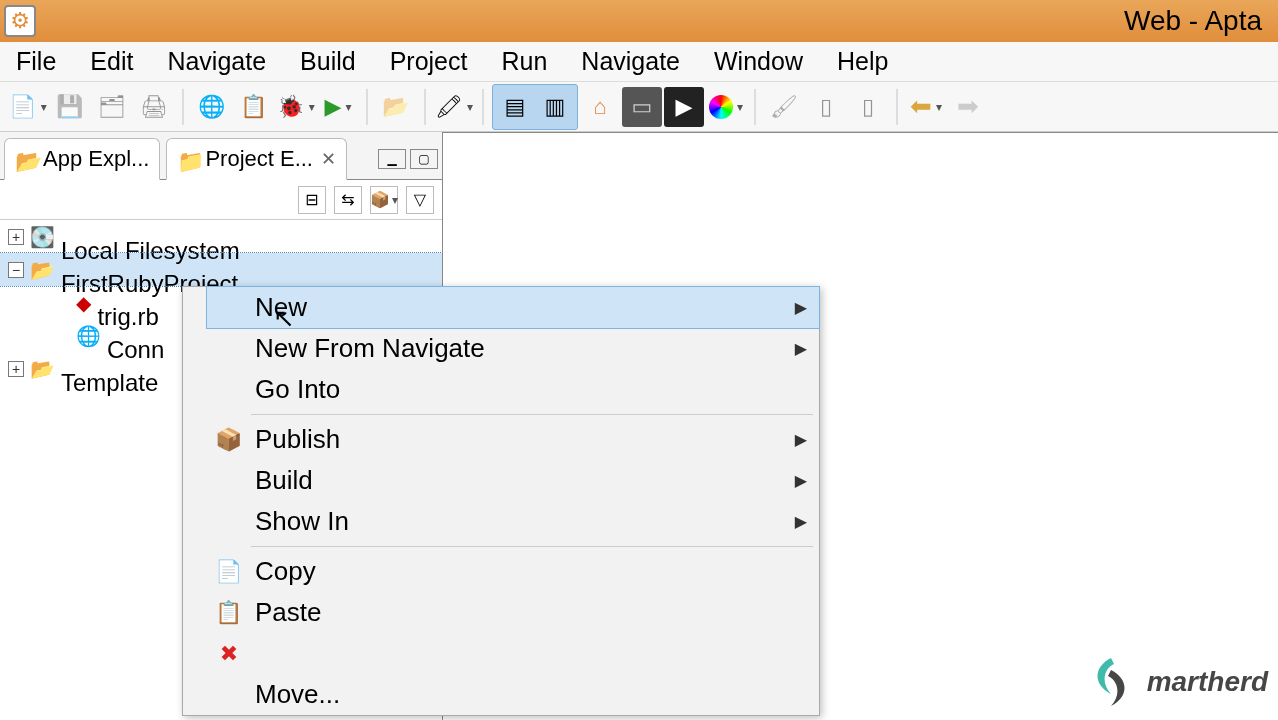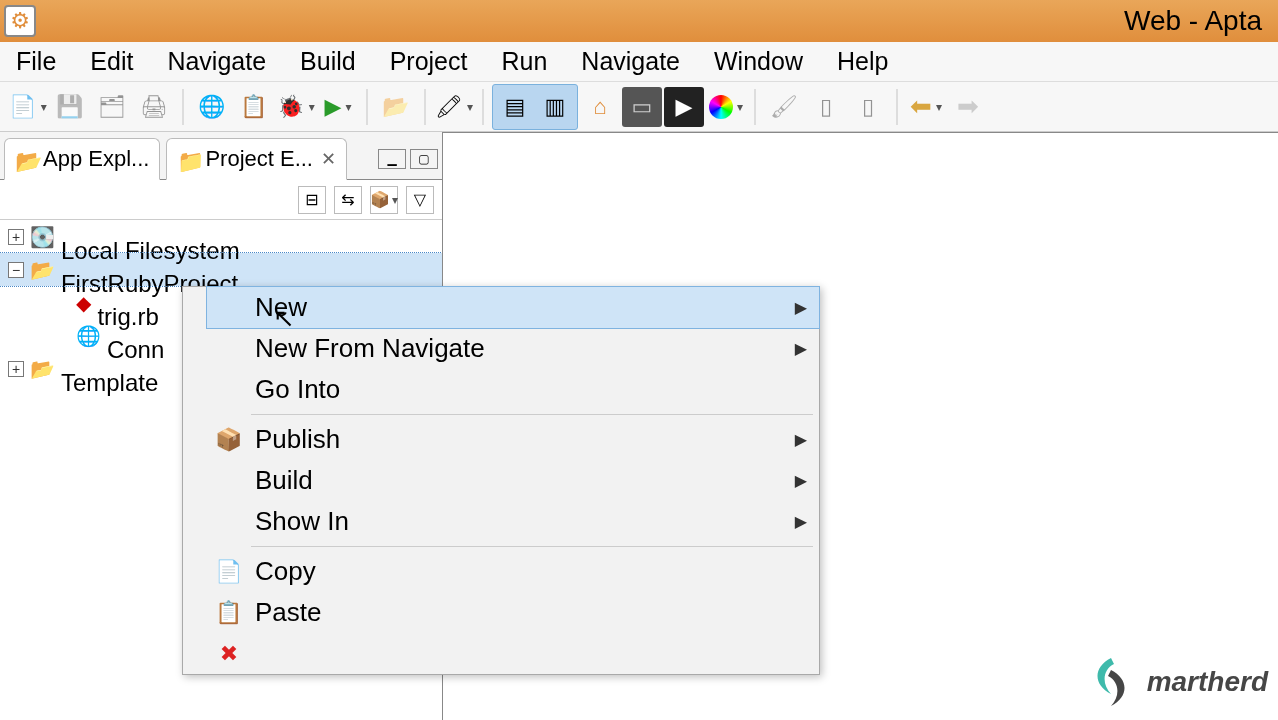--- a/index.html
+++ b/index.html
@@ -221,20 +221,24 @@
     <div class="cm-icon-col">📄</div>
     <div class="cm-label">Copy</div>
   </div>
   <div class="cm-item">
     <div class="cm-icon-col">📋</div>
     <div class="cm-label">Paste</div>
   </div>
   <div class="cm-item">
     <div class="cm-icon-col" style="color:#d22">✖</div>
   </div>
+  <div class="cm-item">
+    <div class="cm-icon-col"></div>
+    <div class="cm-label">Move...</div>
+  </div>
 </div>
 
 <div class="cursor">↖</div>
 
 <div class="watermark">
   <svg viewBox="0 0 100 100">
     <path d="M50 10 C20 25 20 55 50 70 C35 55 35 30 55 20 Z" fill="#2bb3a3"></path>
     <path d="M50 30 C80 45 80 75 50 90 C65 75 65 50 45 40 Z" fill="#333"></path>
   </svg>
   <span>martherd</span>

